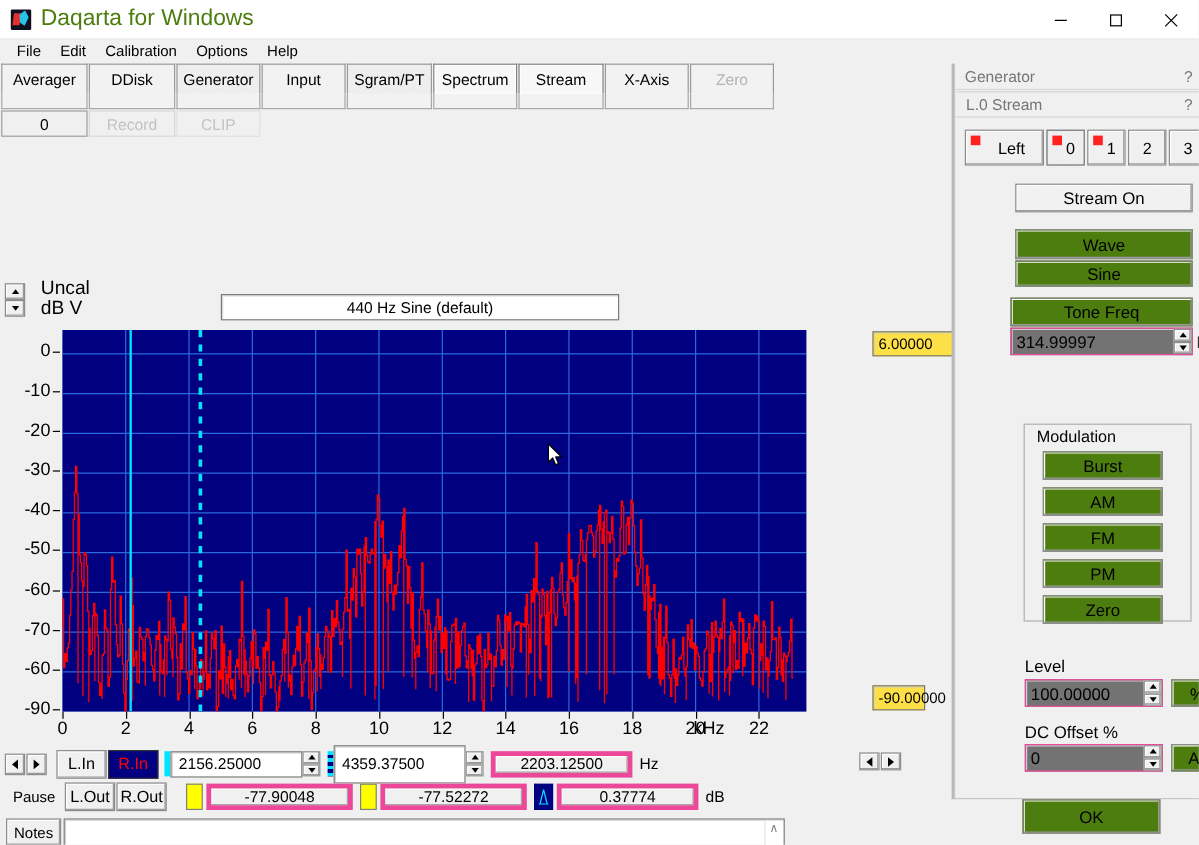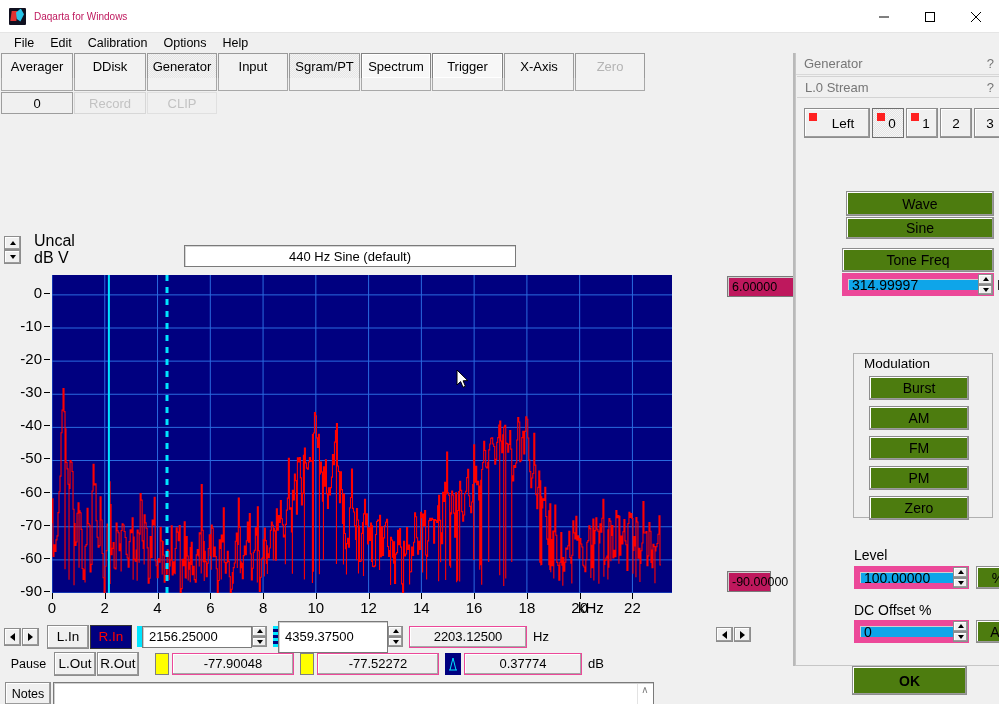--- a/index.html
+++ b/index.html
@@ -26,21 +26,21 @@
     overflow:hidden;
   }
   #app-icon:before{
     content:""; position:absolute; left:2px; top:3px; width:6px;height:10px;
     background:#e03030; transform:skewX(-8deg);
   }
   #app-icon:after{
     content:""; position:absolute; left:7px; top:1px; width:8px;height:13px;
     background:#27c4e8; clip-path:polygon(0 30%,60% 0,100% 45%,55% 100%,10% 80%);
   }
-  #title-text{ font-size:10px; color:#be185d; }
+  #title-text{ font-size:19px; color:#4d7c0f; }
   .win-btns{ position:absolute; right:0; top:0; height:33px; display:flex; }
   .win-btn{
     width:46px;height:33px; display:flex;align-items:center;justify-content:center;
     font-size:13px; color:#000;
   }
   .win-btn svg{ display:block; }
   
   #menubar{
     height:19px; display:flex; align-items:center; padding-left:6px;
     background:#f0f0f0; font-size:12.5px;
@@ -127,21 +127,21 @@
     transform:translateY(-9px);
   }
   .ytick{ position:absolute; left:44px; width:6px;height:1px;background:#000; }
   .xlab{
     position:absolute; text-align:center; font-size:15px; top:485px;
   }
   .xtick{ position:absolute; width:1px;height:6px;background:#000; top:479px;}
   #xunits{ position:absolute; font-size:15px; top:485px; left:578px; }
   
   .vbox{
-    position:absolute; background:#be185d; border:1px solid #7a7a7a;
+    position:absolute; background:#fde047; border:1px solid #7a7a7a;
     box-shadow: inset 1px 1px 0 #cfcfcf;
     display:flex;align-items:center; padding-left:4px; font-size:12.5px;text-align:right;
   }
   .arrowpair{ position:absolute; display:flex; }
   .arrbtn{
     width:17px;height:15px; border:1px solid #8d8d8d; background:#f0f0f0;
     display:flex;align-items:center;justify-content:center; margin-right:1px;
     box-shadow: inset -1px -1px 0 #9b9b9b, inset 1px 1px 0 #fff;
   }
   .tri-l{width:0;height:0;border-top:4px solid transparent;border-bottom:4px solid transparent;border-right:5px solid #000;}
@@ -153,21 +153,21 @@
     border:1px solid #8d8d8d; background:#f0f0f0; font-size:13.5px;
     display:flex;align-items:center;justify-content:center;
     box-shadow: inset -1px -1px 0 #9b9b9b, inset 1px 1px 0 #fff;
   }
   .cbtn.sel{ background:#000080; color:#ff0000; box-shadow:none; border:1px solid #333; }
   .numbox{
     background:#fff; border:1px solid #7a7a7a; box-shadow: inset 1px 1px 0 #d0d0d0;
     display:flex;align-items:center;padding-left:6px; font-size:13px;
   }
   .dispbox{
-    background:#f0f0f0; border:1px solid #ec4899;
+    background:#f0f0f0; border:4px solid #ec4899;
     box-shadow: inset -1px -1px 0 #a5a5a5, inset 1px 1px 0 #fff;
     display:flex;align-items:center;justify-content:center; font-size:13px;
   }
   .nspin{ width:15px; display:flex;flex-direction:column; height:21px; }
   .nspin div{
     flex:1;border:1px solid #8d8d8d;background:#f0f0f0;
     display:flex;align-items:center;justify-content:center;
     box-shadow: inset -1px -1px 0 #9b9b9b, inset 1px 1px 0 #fff;
   }
   .cmark{ width:5px; height:21px; }
@@ -233,21 +233,21 @@
     box-shadow: inset -1px -1px 0 #9b9b9b, inset 1px 1px 0 #fff;
   }
   .gbtn.checker{
     background-color:#f6f6f6;
     background-image:
       linear-gradient(45deg,#e9e9e9 25%,transparent 25%,transparent 75%,#e9e9e9 75%),
       linear-gradient(45deg,#e9e9e9 25%,transparent 25%,transparent 75%,#e9e9e9 75%);
     background-size:2px 2px; background-position:0 0,1px 1px;
   }
   .gfield{
-    position:absolute; background:#0ea5e9; border:6px solid #ec4899;
+    position:absolute; background:#737373; border:1px solid #ec4899;
     box-shadow: inset 1px 1px 0 #cfcfcf;
     display:flex;align-items:center;padding-left:4px;font-size:14px;
   }
   #mod-group{
     position:absolute; left:57px; top:300px; width:140px; height:165px;
     border:1px solid #b0b0b0;
   }
   #mod-label{
     position:absolute; left:64px; top:303px; background:#f0f0f0; padding:0 4px;
     font-size:13.5px;
@@ -290,21 +290,21 @@
   <div class="mi">Help</div>
 </div>
 
 <div id="tabrow">
   <div class="tab" style="width:72px">Averager</div>
   <div class="tab" style="width:72px">DDisk</div>
   <div class="tab checker" style="width:70px">Generator</div>
   <div class="tab" style="width:70px">Input</div>
   <div class="tab checker" style="width:71px">Sgram/PT</div>
   <div class="tab raised" style="width:70px">Spectrum</div>
-  <div class="tab raised" style="width:71px">Trigger</div>
+  <div class="tab raised" style="width:71px">Stream</div>
   <div class="tab" style="width:70px">X-Axis</div>
   <div class="tab dim" style="width:70px">Zero</div>
 </div>
 <div id="tabrow2">
   <div class="tab2" style="width:72px"></div>
   <div class="tab2" style="width:72px"></div>
   <div class="tab2" style="width:70px"></div>
   <div class="tab2" style="width:70px"></div>
   <div class="tab2" style="width:71px"></div>
   <div class="tab2" style="width:70px"></div>
@@ -519,20 +519,21 @@
       <span style="margin-left:8px">1</span>
     </div>
     <div class="chbtn" style="width:32px">
       <span>2</span>
     </div>
     <div class="chbtn" style="width:32px">
       <span>3</span>
     </div>
   </div>
 
+  <div class="gbtn checker" style="left:50px; top:100px; width:148px; height:24px;">Stream On</div>
   <div class="gbtn" style="left:50px; top:138px; width:148px; height:25px;">Wave</div>
   <div class="gbtn" style="left:50px; top:164px; width:148px; height:22px;">Sine</div>
 
   <div class="gbtn" style="left:46px; top:195px; width:152px; height:24px;">Tone Freq</div>
   <div class="gfield" style="left:46px; top:220px; width:152px; height:23px;">314.99997</div>
   <div class="nspin" style="position:absolute; left:182px; top:221px; height:21px; width:15px;">
     <div>
         <span class="spin-ar spin-up"></span>
       </div>
     <div>
@@ -566,14 +567,14 @@
   <div class="nspin" style="position:absolute; left:157px; top:568px; height:21px; width:15px;">
     <div>
         <span class="spin-ar spin-up"></span>
       </div>
     <div>
         <span class="spin-ar spin-dn"></span>
       </div>
   </div>
   <div class="gbtn" style="left:180px; top:567px; width:44px; height:23px;">All</div>
 
-  <div class="gbtn" style="left:56px; top:613px; width:115px; height:29px;font-weight:bold;">OK</div>
+  <div class="gbtn" style="left:56px; top:613px; width:115px; height:29px;">OK</div>
 </div>
 
 </body></html>

